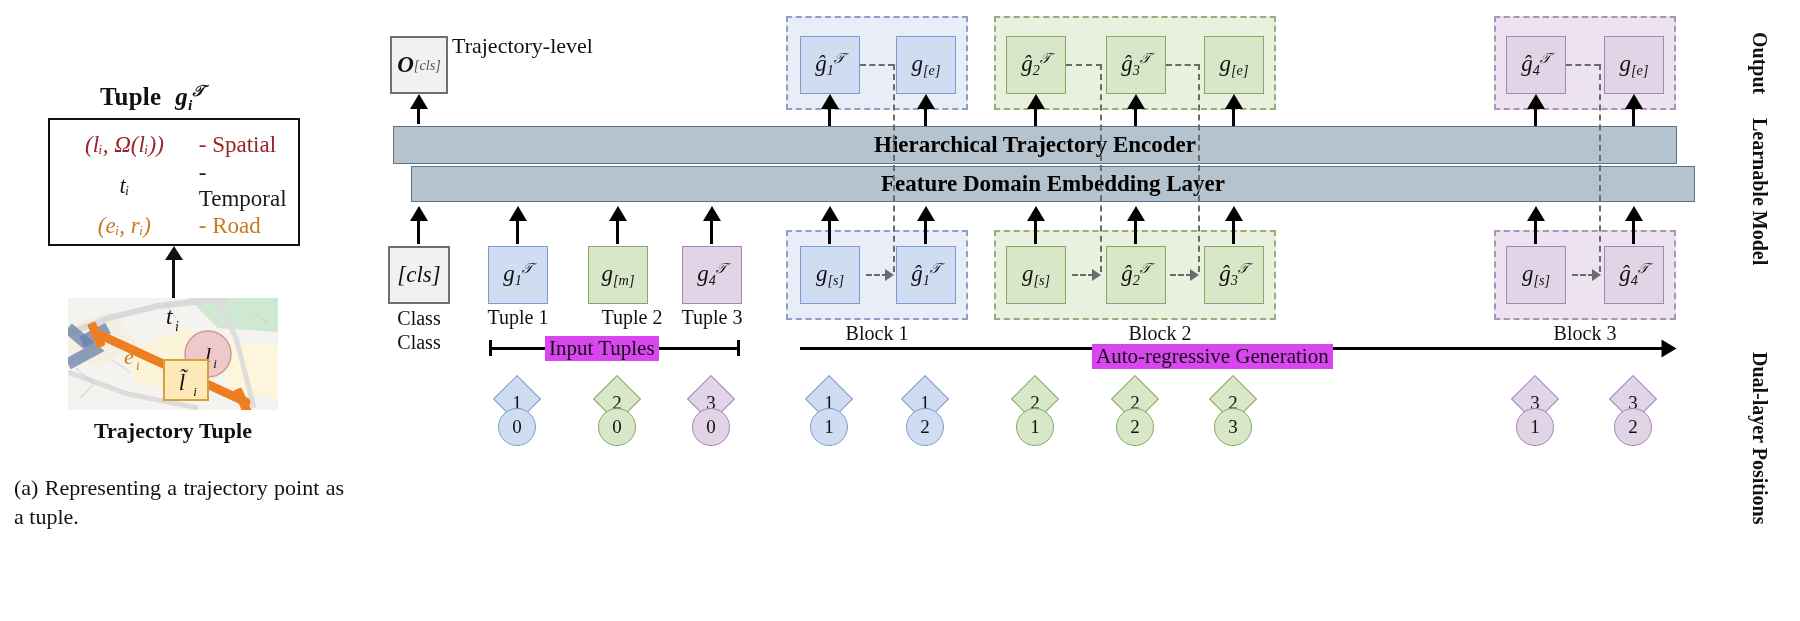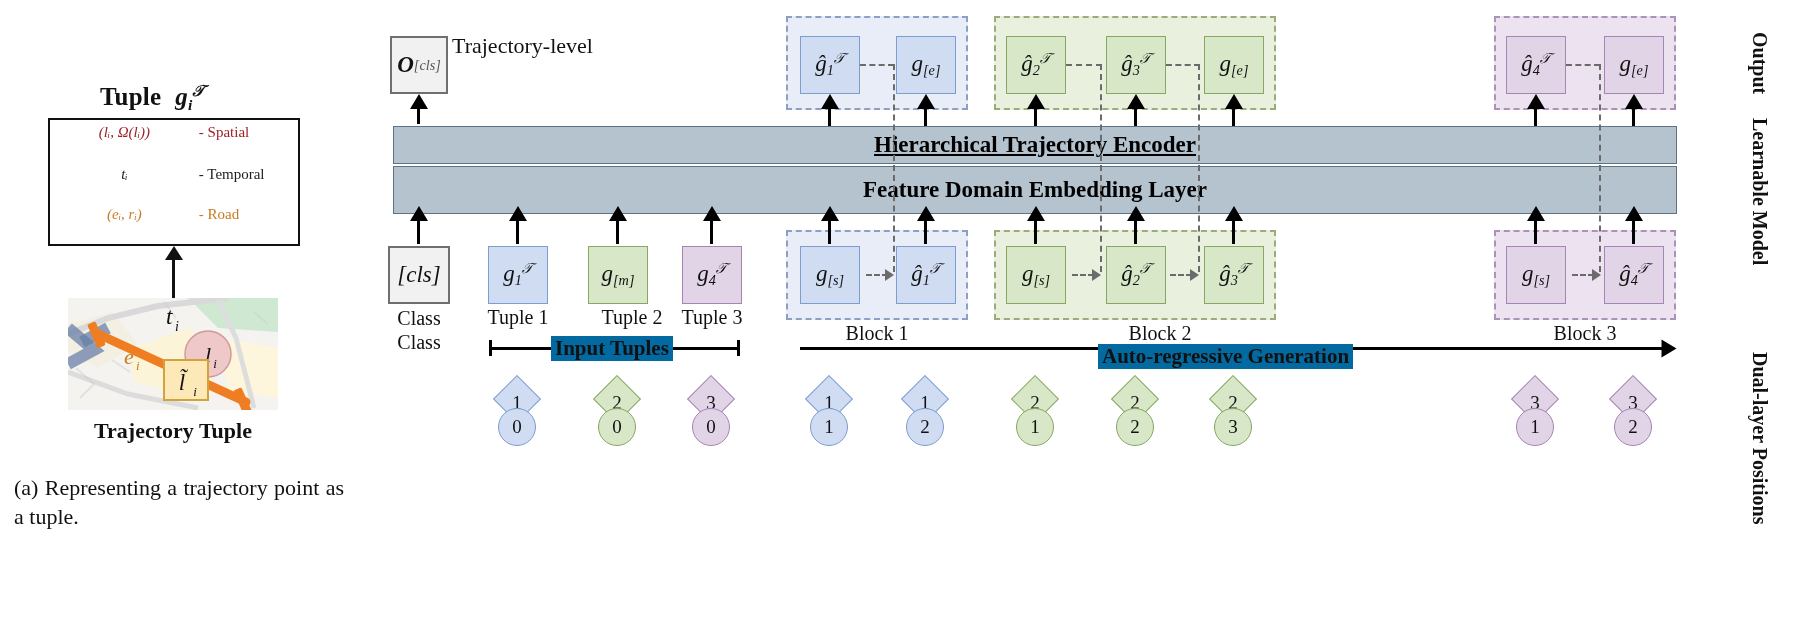--- a/index.html
+++ b/index.html
@@ -9,21 +9,21 @@
   .mathit{font-family:"Liberation Serif",serif;font-style:italic;}
   .bold{font-weight:bold;}
   
   #panel-a{left:0;top:0;width:360px;height:470px;}
   #tuple-title{left:100px;top:82px;font-size:25px;font-weight:bold;letter-spacing:.2px;}
   #tuple-title .gsym{font-style:italic;font-weight:bold;font-family:"Liberation Serif",serif;margin-left:14px;position:relative;}
   .sub{font-size:.62em;vertical-align:-0.30em;font-style:italic;}
   .sup{font-size:.62em;vertical-align:0.55em;}
   .calT{font-family:"Liberation Serif",serif;font-style:italic;}
   #tuple-box{left:48px;top:118px;width:252px;height:128px;border:2.5px solid #111;background:#fff;box-sizing:border-box;}
-  .trow{position:absolute;width:100%;display:flex;align-items:flex-start;font-size:15px;}
+  .trow{position:absolute;width:100%;display:flex;align-items:center;font-size:23px;}
   #trow1{top:4px;height:42px;}
   #trow2{top:46px;height:40px;}
   #trow3{top:86px;height:40px;}
   .tleft{width:150px;text-align:center;}
   .tright{width:100px;text-align:left;}
   .c-spatial{color:#9b2226;}
   .c-temporal{color:#1b1b1b;}
   .c-road{color:#c87b22;}
   
   #a-arrow{left:172px;top:250px;width:3px;height:48px;background:#111;}
@@ -45,21 +45,21 @@
   .blk-blue{background:#e8edf8;border-color:#8d9fc4;}
   .blk-green{background:#e9f0de;border-color:#9aab7c;}
   .blk-purple{background:#ece2f0;border-color:#ab93b8;}
   .caplabel{position:absolute;font-size:20px;text-align:center;}
   .smalldash{position:absolute;border-left:2px dashed #6b6b6b;}
   .smalldash-h{position:absolute;border-top:2px dashed #6b6b6b;}
   .dashhead{position:absolute;width:0;height:0;border-top:6px solid transparent;border-bottom:6px solid transparent;border-left:9px solid #6b6b6b;}
   
   .rangeline{position:absolute;height:2.6px;background:#000;}
   .tick{position:absolute;width:2.6px;height:16px;background:#000;}
-  .rangelabel{position:absolute;font-weight:bold;font-size:21px;background:#0369a1;padding:0 4px;margin-left:6px;}
+  .rangelabel{position:absolute;font-weight:normal;font-size:21px;background:#d946ef;padding:0 4px;}
   
   .dia{position:absolute;width:34px;height:34px;transform:rotate(45deg);box-sizing:border-box;}
   .dia-num{position:absolute;width:34px;height:34px;display:flex;align-items:center;justify-content:center;font-size:19px;}
   .circ{position:absolute;width:38px;height:38px;border-radius:50%;box-sizing:border-box;display:flex;align-items:center;justify-content:center;font-size:19px;}
   .d-blue{background:#cfdcf1;border:1.6px solid #7d9dd0;}
   .d-green{background:#d8e7c8;border:1.6px solid #86a862;}
   .d-purple{background:#e2d4e7;border:1.6px solid #a684b4;}
   
   .vlabel{position:absolute;font-weight:bold;font-size:20px;writing-mode:vertical-rl;text-orientation:mixed;white-space:nowrap;text-align:center;}
   
@@ -180,24 +180,24 @@
     <div class="arrow-head" style="left:1027px;top:94px;"></div>
     <div class="arrow-up" style="left:1134px;top:98px;height:28px;"></div>
     <div class="arrow-head" style="left:1127px;top:94px;"></div>
     <div class="arrow-up" style="left:1232px;top:98px;height:28px;"></div>
     <div class="arrow-head" style="left:1225px;top:94px;"></div>
     <div class="arrow-up" style="left:1534px;top:98px;height:28px;"></div>
     <div class="arrow-head" style="left:1527px;top:94px;"></div>
     <div class="arrow-up" style="left:1632px;top:98px;height:28px;"></div>
     <div class="arrow-head" style="left:1625px;top:94px;"></div>
 
-    <div class="bar" style="left:393px;top:126px;width:1284px;height:38px;text-decoration:underline;">
+    <div class="bar" style="left:393px;top:126px;width:1284px;height:38px;">
       <span>Hierarchical Trajectory Encoder</span>
     </div>
-    <div class="bar" style="left:393px;top:166px;width:1284px;height:48px;justify-content:center;">
+    <div class="bar" style="left:411px;top:166px;width:1284px;height:36px;justify-content:center;">
       <span>Feature Domain Embedding Layer</span>
     </div>
 
     <div class="box bx-gray" style="left:388px;top:246px;width:62px;height:58px;">
       <span class="mathit">[cls]</span>
     </div>
     <div class="caplabel" style="left:379px;top:306px;width:80px;line-height:1.2;">
       <div>Class</div>
       <div>Class</div>
     </div>

